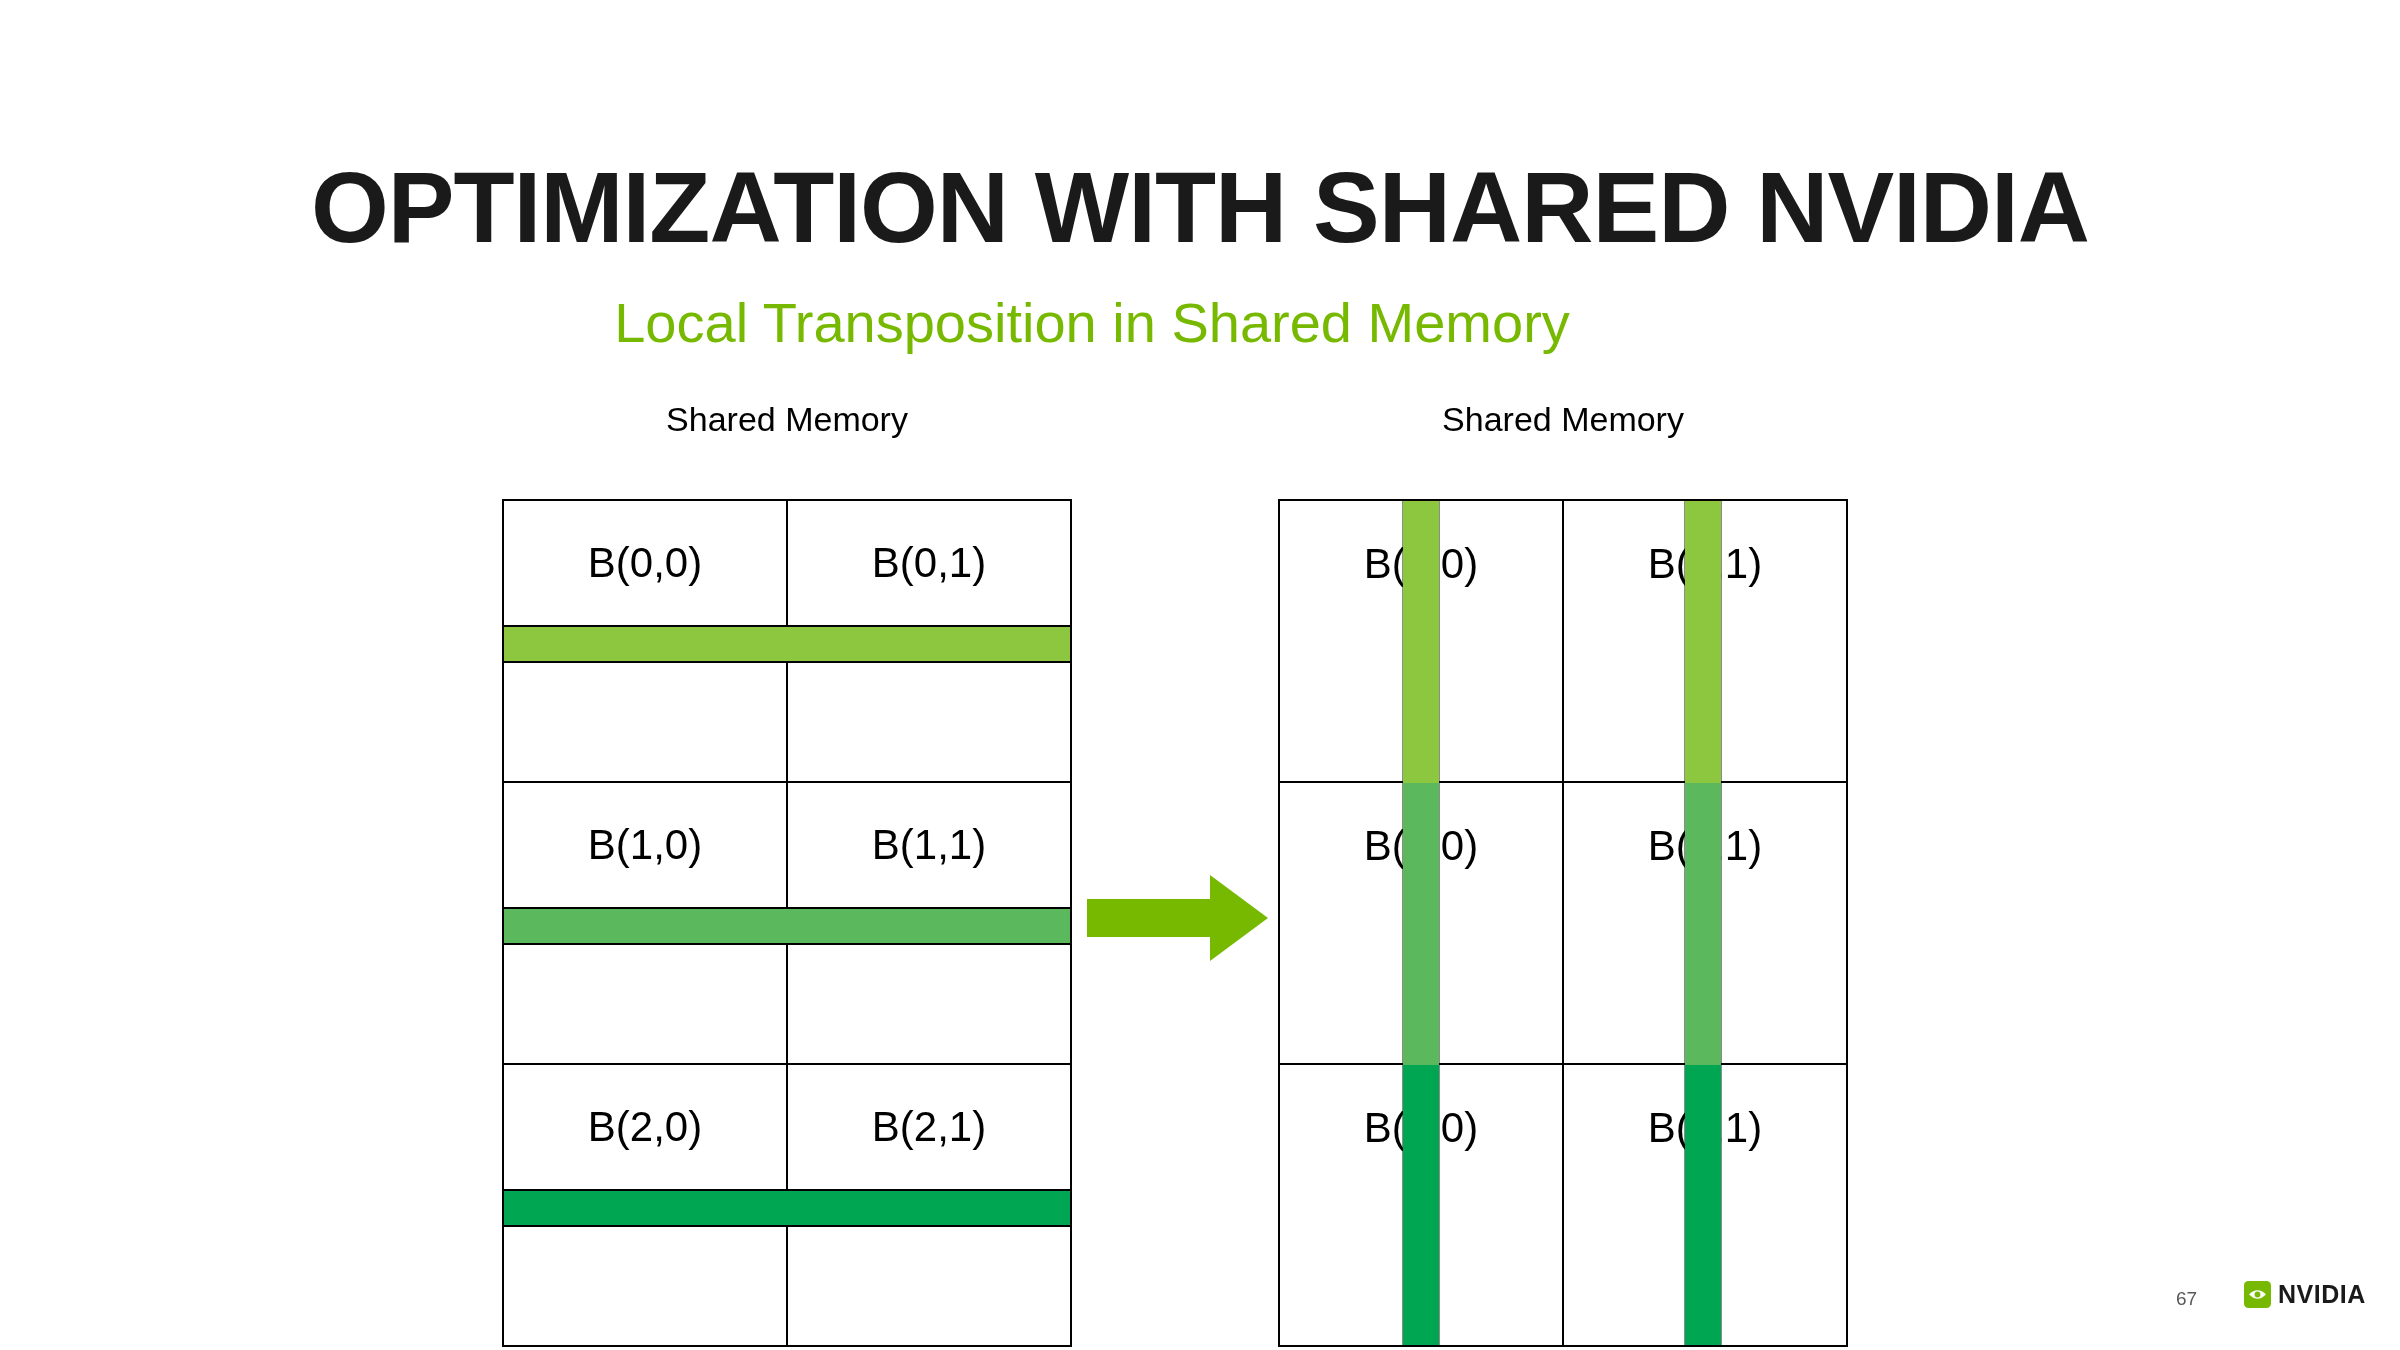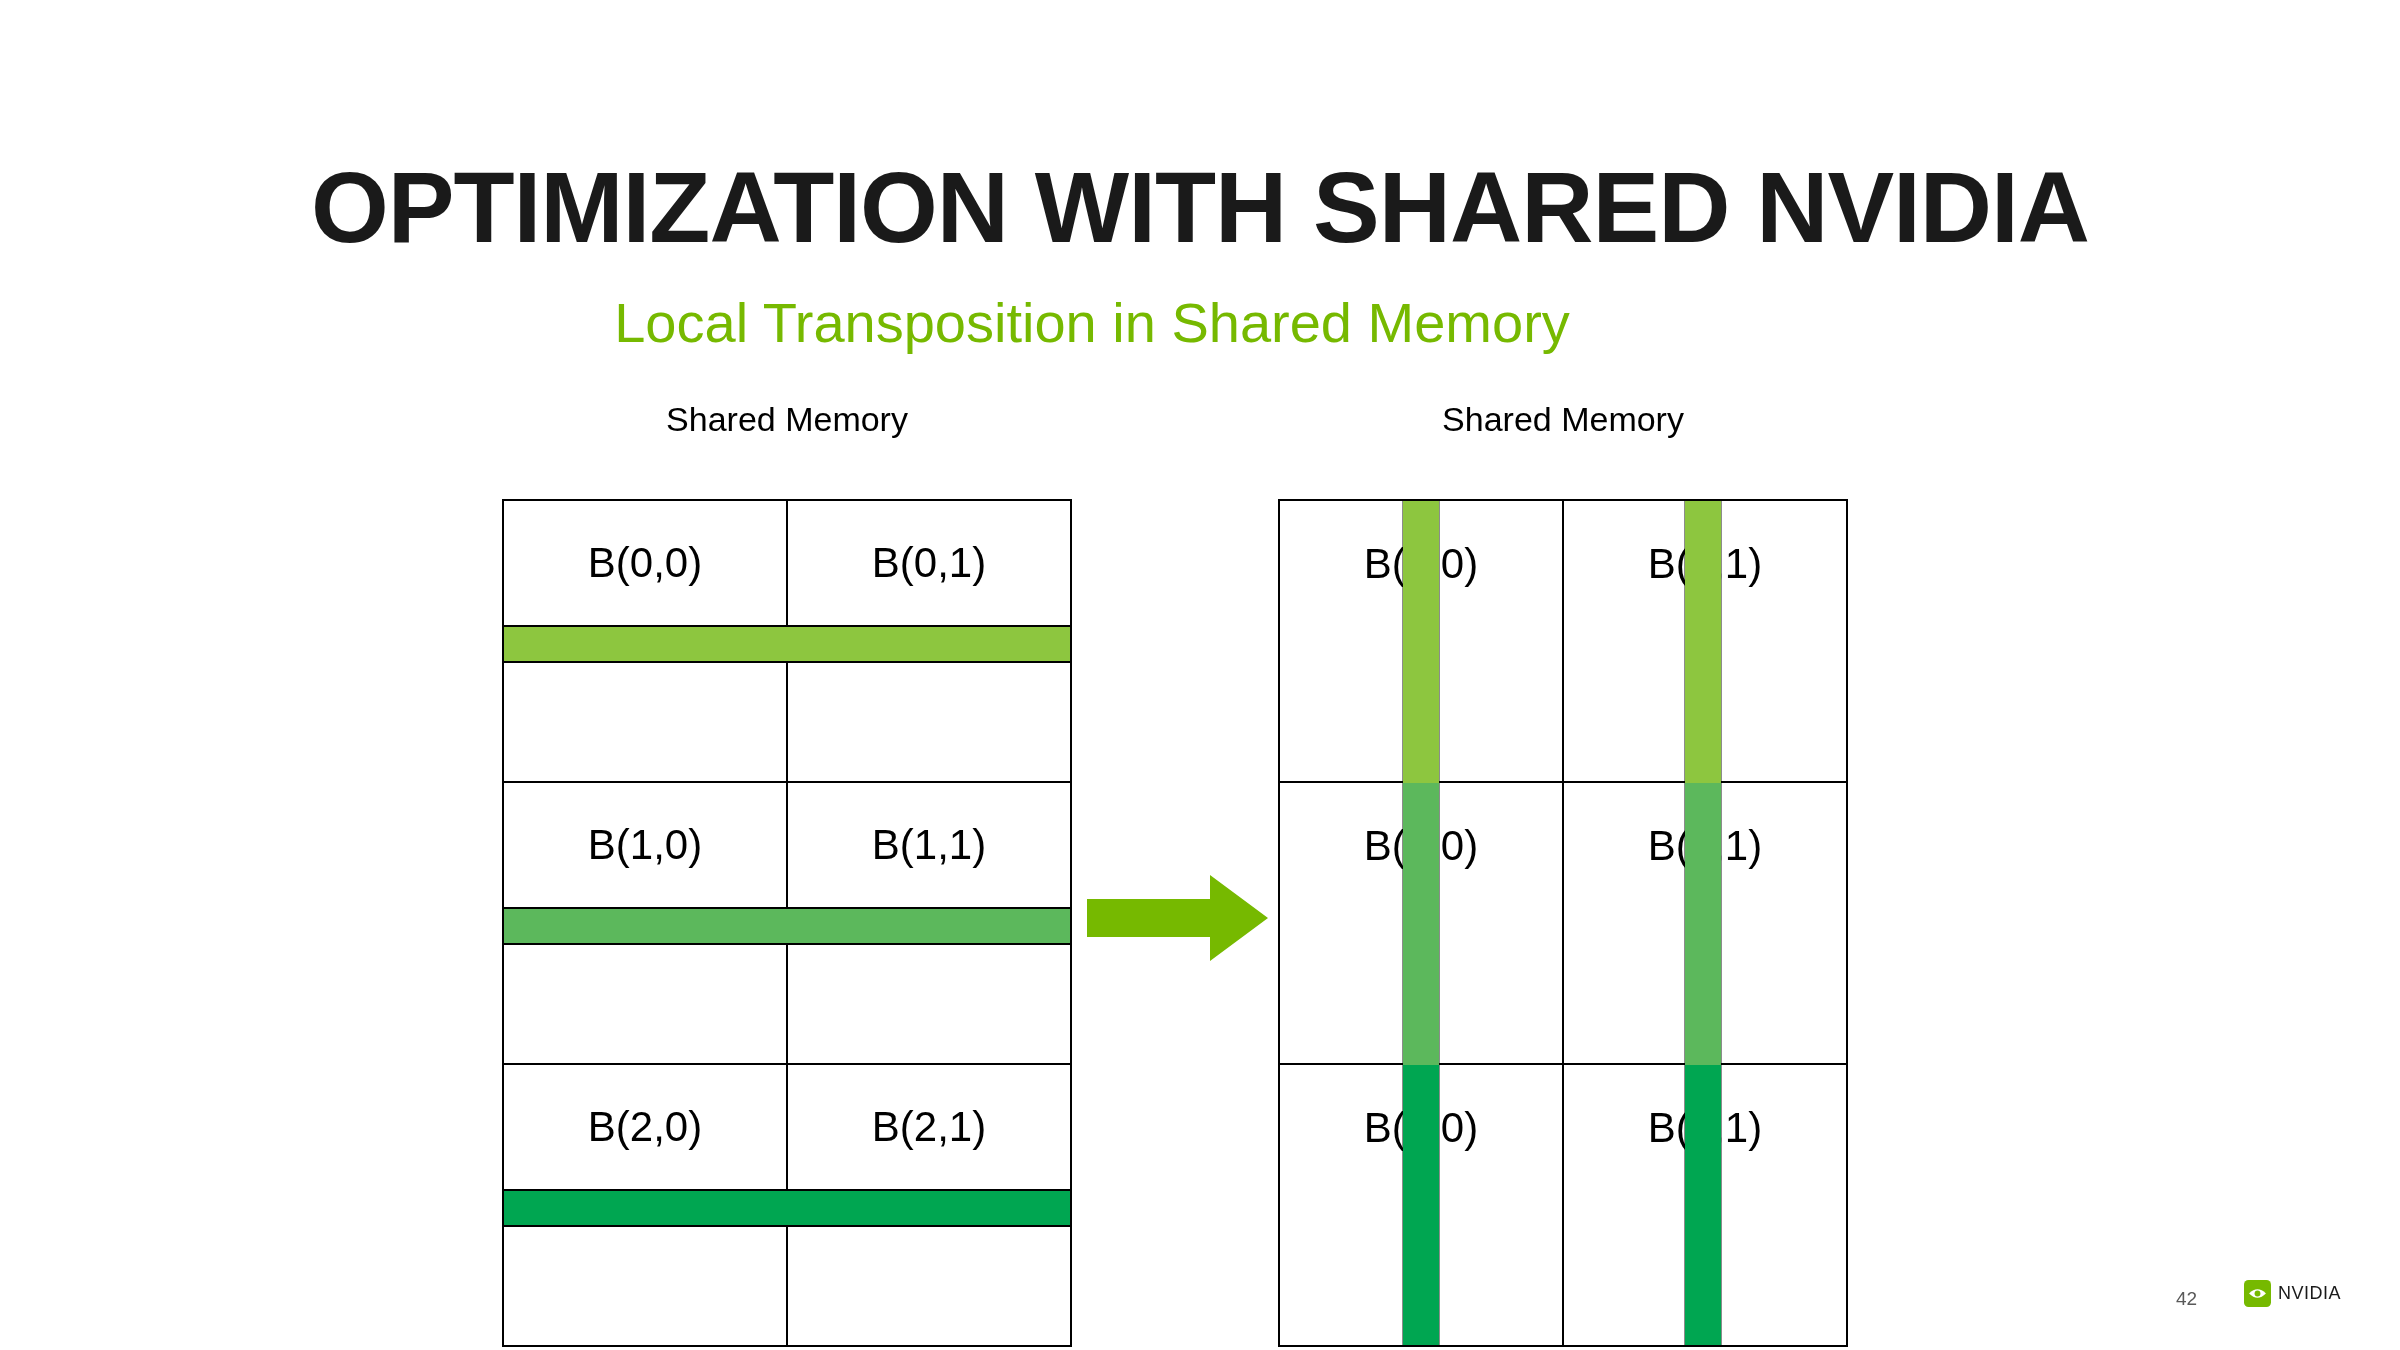--- a/index.html
+++ b/index.html
@@ -77,21 +77,21 @@
 
   
   .page-number {
     position:absolute; left:2176px; top:1288px;
     font-size:19px; color:#595959;
   }
   .brand {
     position:absolute; left:2244px; top:1280px;
     display:flex; align-items:center; gap:7px;
   }
-  .brand-text { font-size:18px; font-weight:normal; color:#1a1a1a; letter-spacing:.5px; }
+  .brand-text { font-size:25px; font-weight:bold; color:#1a1a1a; letter-spacing:.5px; }
 </style>
 </head>
 <body>
 
 <div class="slide">
 
   <div class="title">OPTIMIZATION WITH SHARED NVIDIA</div>
   <div class="subtitle">Local Transposition in Shared Memory</div>
 
   <div class="panel-label left">Shared Memory</div>
@@ -164,21 +164,21 @@
       <div class="vseg" style="background: rgb(92, 184, 92);"></div>
       <div class="vseg last" style="background: rgb(0, 166, 81);"></div>
     </div>
     <div class="vbar b">
       <div class="vseg" style="background: rgb(141, 198, 63);"></div>
       <div class="vseg" style="background: rgb(92, 184, 92);"></div>
       <div class="vseg last" style="background: rgb(0, 166, 81);"></div>
     </div>
   </div>
 
-  <div class="page-number">42</div>
+  <div class="page-number">67</div>
   <div class="brand">
     <svg width="27" height="27" viewBox="0 0 24 24">
       <rect width="24" height="24" rx="4" fill="#76B900"></rect>
       <path d="M4.5 12 q7.5 -7.5 15 0 q-7.5 7.5 -15 0 Z" fill="#ffffff"></path>
       <circle cx="12" cy="12" r="2.6" fill="#76B900"></circle>
     </svg>
     <span class="brand-text">NVIDIA</span>
   </div>
 
 </div>

